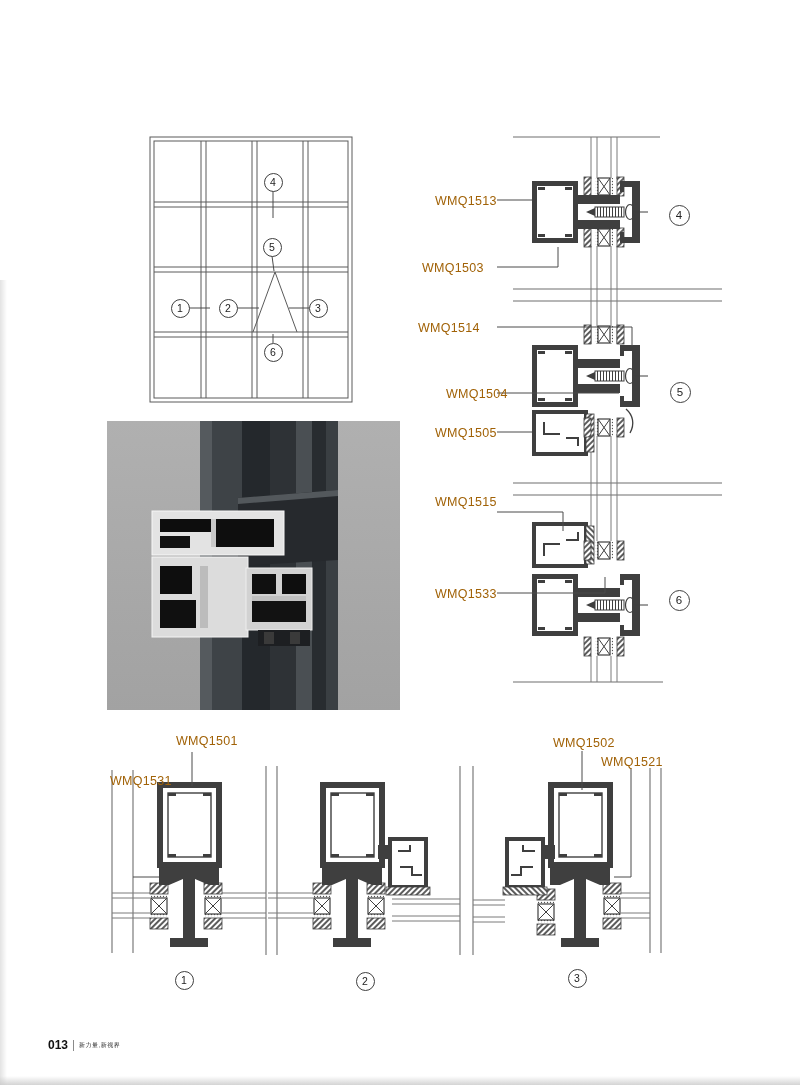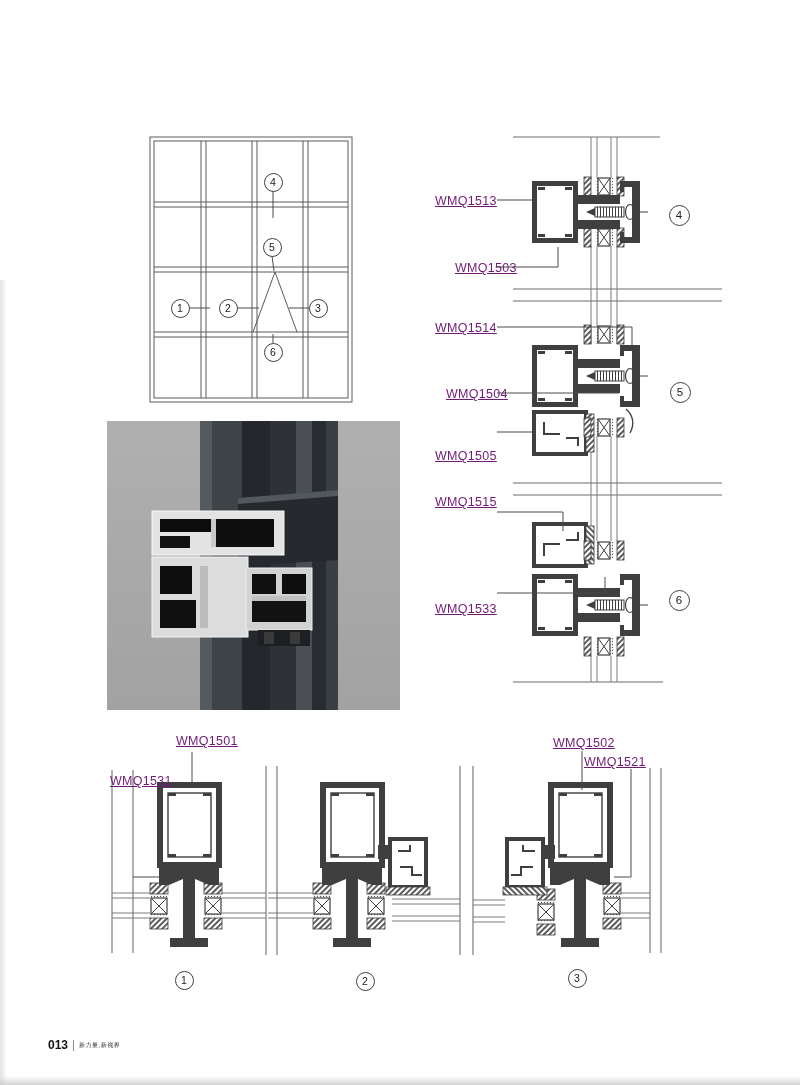--- a/index.html
+++ b/index.html
@@ -1,20 +1,20 @@
 <!DOCTYPE html>
 <html><head>
 <meta charset="utf-8">
 <style>
   html,body{margin:0;padding:0;background:#fff;}
   body{width:800px;height:1085px;position:relative;overflow:hidden;
        font-family:"Liberation Sans", sans-serif;color:#1b1b1b;}
   .abs{position:absolute;}
   svg{display:block;}
-  .lbl{position:absolute;font-size:12.5px;letter-spacing:.3px;color:#701a75;white-space:nowrap;text-decoration:underline;}
+  .lbl{position:absolute;font-size:12.5px;letter-spacing:.3px;color:#a16207;white-space:nowrap;}
   .co{position:absolute;width:19px;height:19px;border:1.3px solid #3f3f3f;border-radius:50%;
       background:#fff;display:flex;align-items:center;justify-content:center;
       font-size:10.5px;color:#222;box-sizing:border-box;}
   .co-lg{width:21px;height:21px;font-size:11.5px;}
   .footer{position:absolute;left:48px;top:1038px;display:flex;align-items:center;gap:5px;}
   .pageno{font-size:12px;font-weight:bold;color:#111;}
   .fdiv{width:1px;height:11px;background:#8a8a8a;}
   .slogan{font-size:6px;color:#2a2a2a;letter-spacing:.5px;}
   .edge-left{position:absolute;left:0;top:280px;width:7px;height:805px;
       background:linear-gradient(to right,#d4d4d4,rgba(255,255,255,0));opacity:.65;}
@@ -318,30 +318,30 @@
     <g stroke="#4a4a4a" stroke-width="1" fill="none">
       <line x1="192" y1="752" x2="192" y2="786"></line>
       <polyline points="133,877 159,877"></polyline>
       <line x1="582" y1="751" x2="582" y2="790"></line>
       <polyline points="631,769 631,877 614,877"></polyline>
     </g>
   </g>
 </svg>
 
 <div class="lbl" style="left:435px;top:194px">WMQ1513</div>
-<div class="lbl" style="left:455px;top:261px">WMQ1503</div>
-<div class="lbl" style="left:435px;top:321px">WMQ1514</div>
+<div class="lbl" style="left:422px;top:261px">WMQ1503</div>
+<div class="lbl" style="left:418px;top:321px">WMQ1514</div>
 <div class="lbl" style="left:446px;top:387px">WMQ1504</div>
-<div class="lbl" style="left:435px;top:449px">WMQ1505</div>
+<div class="lbl" style="left:435px;top:426px">WMQ1505</div>
 <div class="lbl" style="left:435px;top:495px">WMQ1515</div>
-<div class="lbl" style="left:435px;top:602px">WMQ1533</div>
+<div class="lbl" style="left:435px;top:587px">WMQ1533</div>
 <div class="lbl" style="left:176px;top:734px">WMQ1501</div>
 <div class="lbl" style="left:110px;top:774px">WMQ1531</div>
 <div class="lbl" style="left:553px;top:736px">WMQ1502</div>
-<div class="lbl" style="left:584px;top:755px">WMQ1521</div>
+<div class="lbl" style="left:601px;top:755px">WMQ1521</div>
 
 <div class="co" style="left:263.5px;top:172.5px">4</div>
 <div class="co" style="left:262.5px;top:237.5px">5</div>
 <div class="co" style="left:170.5px;top:298.5px">1</div>
 <div class="co" style="left:218.5px;top:298.5px">2</div>
 <div class="co" style="left:308.5px;top:298.5px">3</div>
 <div class="co" style="left:263.5px;top:342.5px">6</div>
 
 <div class="co co-lg" style="left:668.5px;top:204.5px">4</div>
 <div class="co co-lg" style="left:669.5px;top:381.5px">5</div>

